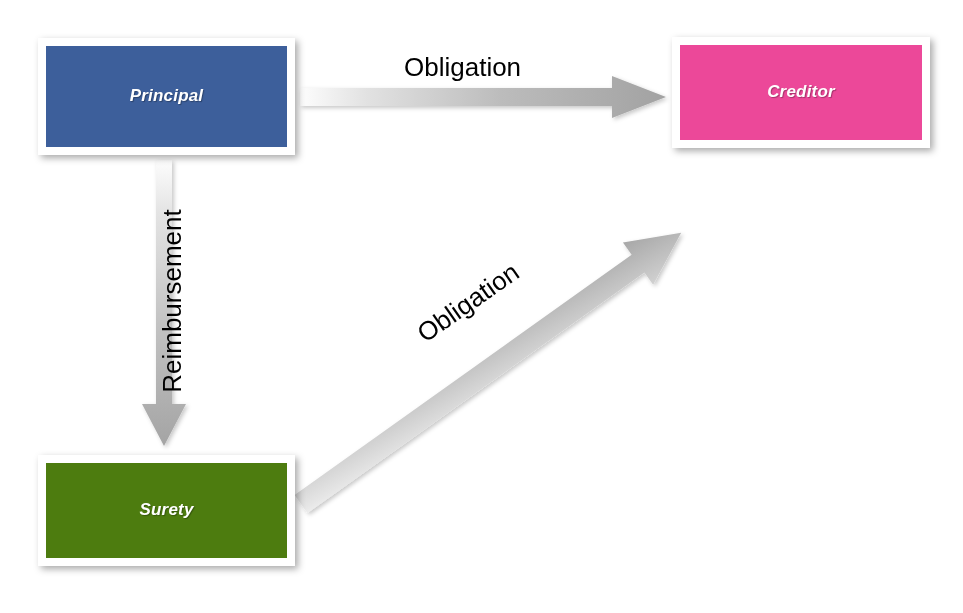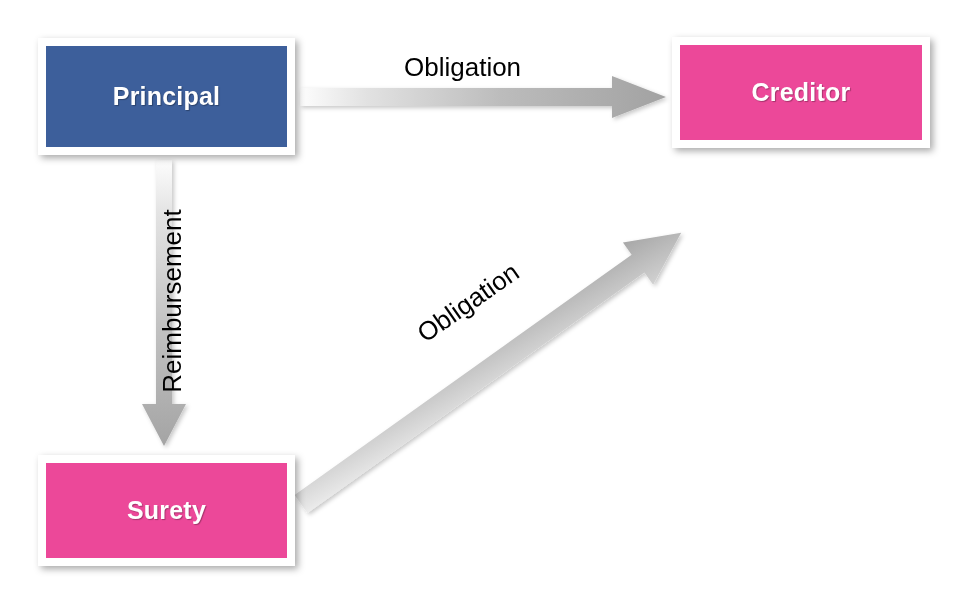--- a/index.html
+++ b/index.html
@@ -39,26 +39,27 @@
     height: 100%;
     display: flex;
     flex-direction: column;
     align-items: center;
     justify-content: center;
     box-sizing: border-box;
   }
   .entity-label {
     color: #ffffff;
     font-weight: bold;
-    font-size: 25px;
+    font-size: 17px;
     line-height: 1.18;
     letter-spacing: 0.2px;
     text-align: left;
     text-shadow: 1px 1px 1px rgba(0,0,0,0.30);
     white-space: nowrap;
+    font-style: italic;
   }
 
   #box-principal {
     left: 38px;
     top: 38px;
     width: 257px;
     height: 117px;
   }
   #box-creditor {
     left: 672px;
@@ -149,21 +150,21 @@
     </div>
   </div>
 
   <div class="entity-box" id="box-creditor">
     <div class="entity-fill" style="background:#ec4899">
       <div class="entity-label">Creditor</div>
     </div>
   </div>
 
   <div class="entity-box" id="box-surety">
-    <div class="entity-fill" style="background:#ec4899">
+    <div class="entity-fill" style="background:#4d7c0f">
       <div class="entity-label">Surety</div>
     </div>
   </div>
 
   <div class="edge-label" id="label-obligation-top">Obligation</div>
 
   <div class="edge-label" id="label-reimbursement">Reimbursement</div>
 
   <div class="edge-label" id="label-obligation-diagonal">Obligation</div>
 

